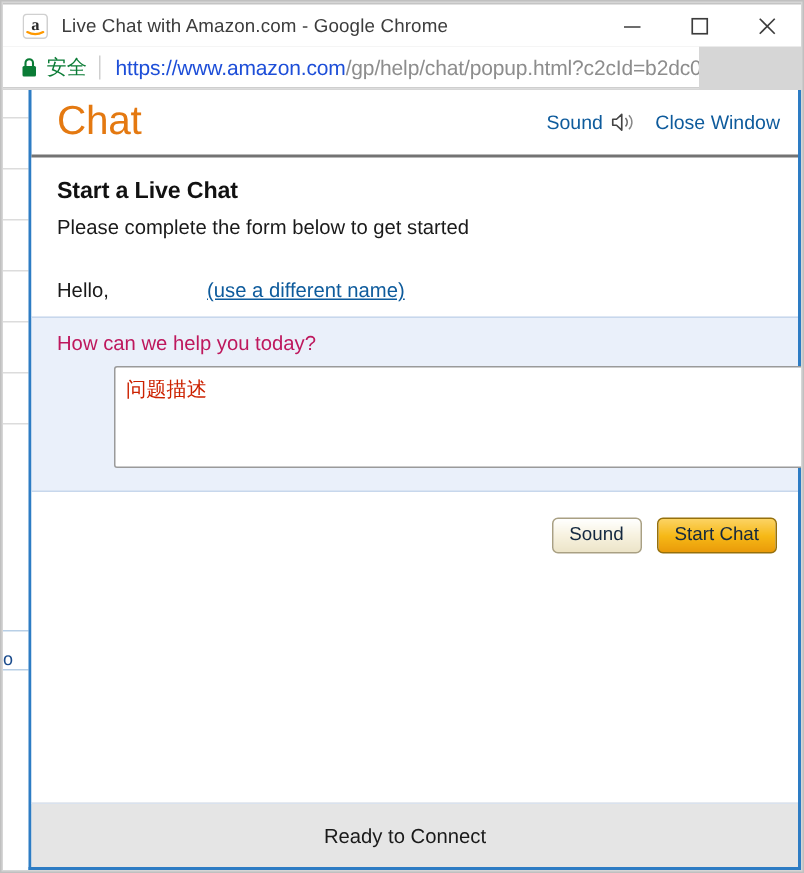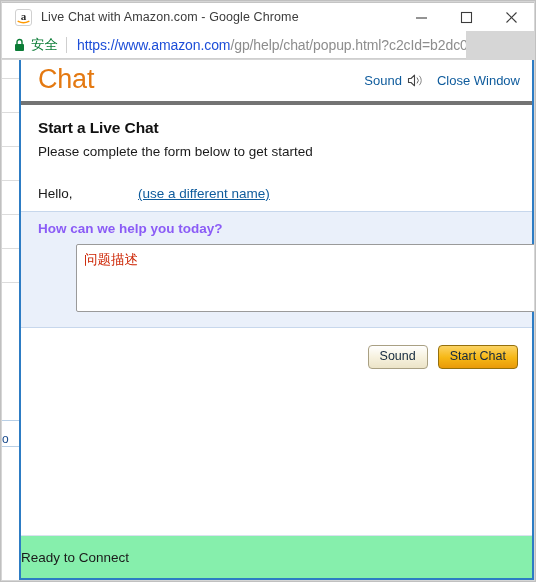--- a/index.html
+++ b/index.html
@@ -150,21 +150,21 @@
     border-left: 2px solid #2d7cc4;
     border-right: 2px solid #2d7cc4;
     border-bottom: 2px solid #2d7cc4;
     box-sizing: border-box;
   }
 
   
   #chat-header {
     position: relative;
     height: 45px;
-    border-bottom: 4px solid #737373;
+    border-bottom: 2px solid #737373;
     display: flex;
     align-items: center;
     padding: 0 12px 0 17px;
     box-sizing: border-box;
   }
   #chat-title {
     color: #e47911;
     font-size: 27px;
     line-height: 1;
     font-weight: 400;
@@ -223,22 +223,22 @@
   
   #question-panel {
     background: #eaf0fa;
     border-top: 1px solid #c7d7ec;
     border-bottom: 1px solid #c7d7ec;
     padding: 9px 17px 12px 17px;
     box-sizing: border-box;
   }
   #question-label {
     font-size: 13.5px;
-    font-weight: bold;
-    color: #8b5cf6;
+    font-weight: normal;
+    color: #be185d;
     margin-bottom: 8px;
   }
   #issue-textarea {
     width: 100%;
     height: 68px;
     box-sizing: border-box;
     border: 1px solid #9a9a9a;
     border-radius: 2px;
     background: #ffffff;
     color: #cc2200;
@@ -284,24 +284,24 @@
   
   #filler {
     background: #ffffff;
     height: 149px;
   }
 
   
   #status-bar {
     border-top: 1px solid #d9e2ee;
     height: 43px;
-    background: #86efac;
-    display: flex;
-    align-items: center;
-    justify-content: flex-start;
+    background: #e5e5e5;
+    display: flex;
+    align-items: center;
+    justify-content: center;
     padding-right: 13px;
     box-sizing: border-box;
   }
   #status-text {
     font-size: 13.5px;
     color: #1a1a1a;
     white-space: nowrap;
   }
 
   

